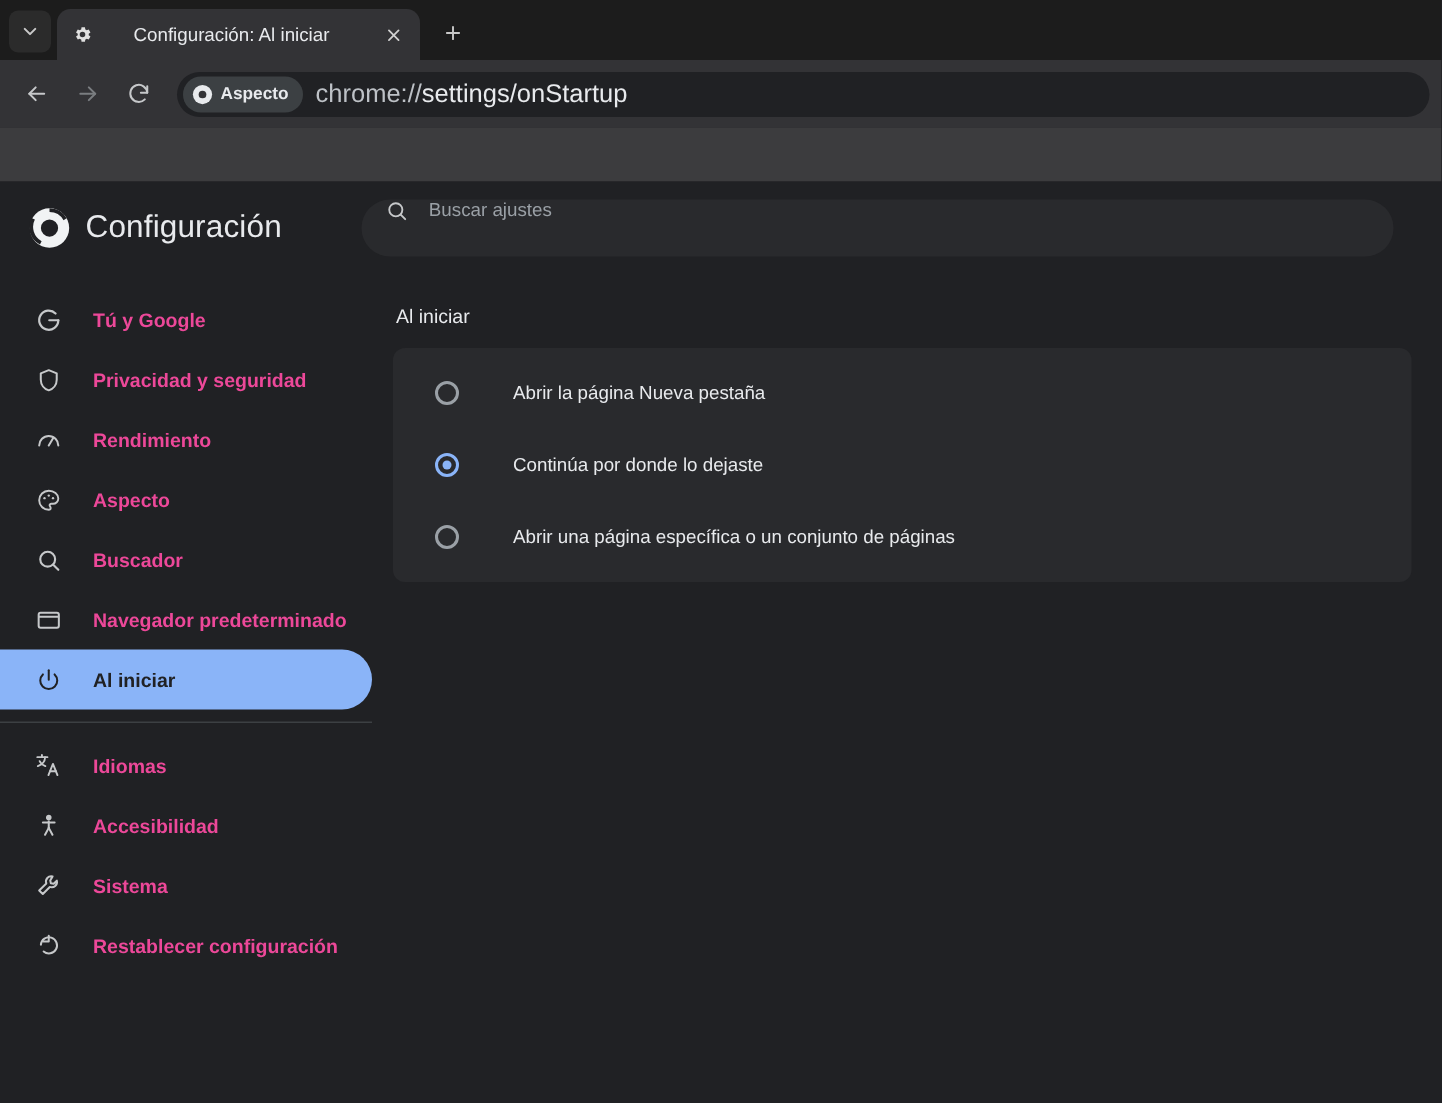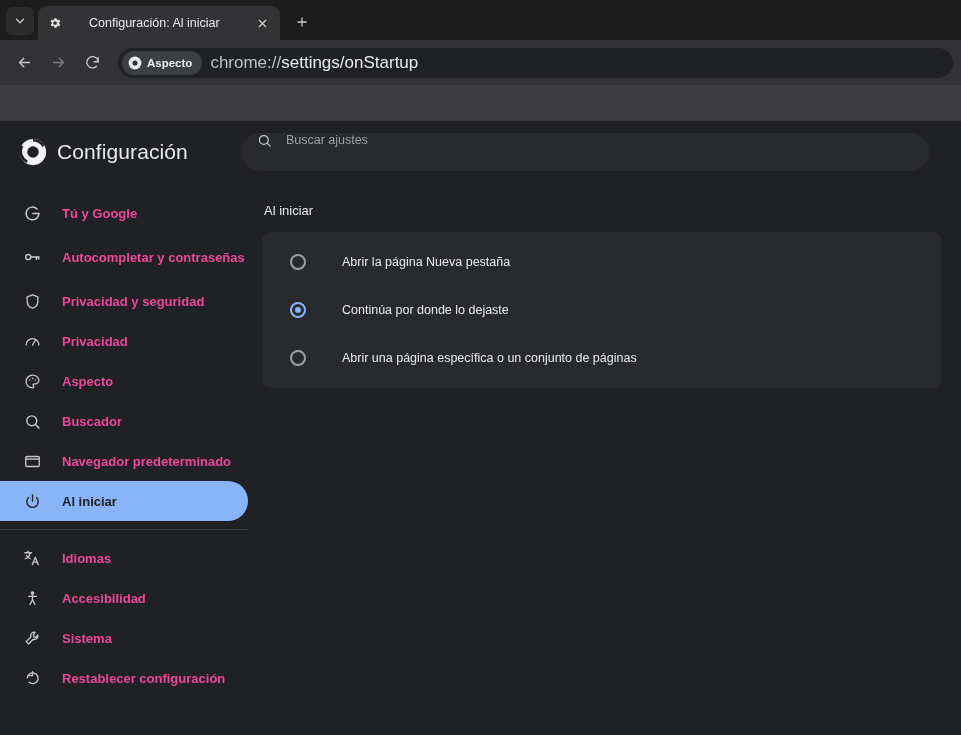--- a/index.html
+++ b/index.html
@@ -340,49 +340,38 @@
       <div class="nav-item">
         <span class="ico">
           <svg width="17" height="17" viewBox="0 0 24 24" fill="none" stroke="#c6c8ca" stroke-width="2.1" stroke-linecap="round">
               <path d="M21 12a9 9 0 11-2.6-6.4"></path>
               <line x1="21" y1="12" x2="12.5" y2="12"></line>
             </svg>
         </span>
         <span class="lbl">Tú y Google</span>
       </div>
 
-      <div class="nav-item two-line">
-        <span class="ico">
-          <svg width="18" height="18" viewBox="0 0 24 24" fill="none" stroke="#c6c8ca" stroke-width="1.9" stroke-linecap="round">
-              <circle cx="7" cy="12" r="3.4"></circle>
-              <line x1="10.4" y1="12" x2="21" y2="12"></line>
-            <line x1="18" y1="12" x2="18" y2="15.2"></line>
-              <line x1="21" y1="12" x2="21" y2="14.6"></line>
-            </svg>
-        </span>
-        <span class="lbl">Autocompletar y contraseñas</span>
-      </div>
 
       <div class="nav-item">
         <span class="ico">
           <svg width="17" height="17" viewBox="0 0 24 24" fill="none" stroke="#c6c8ca" stroke-width="1.9" stroke-linejoin="round">
               <path d="M12 2.5l7.5 3v6c0 4.6-3.1 8.6-7.5 10-4.4-1.4-7.5-5.4-7.5-10v-6z"></path>
             </svg>
         </span>
         <span class="lbl">Privacidad y seguridad</span>
       </div>
 
       <div class="nav-item">
         <span class="ico">
           <svg width="17" height="17" viewBox="0 0 24 24" fill="none" stroke="#c6c8ca" stroke-width="1.9" stroke-linecap="round">
               <path d="M3 17a9 9 0 1118 0"></path>
               <line x1="12" y1="17" x2="16.5" y2="9.5"></line>
             </svg>
         </span>
-        <span class="lbl">Privacidad</span>
+        <span class="lbl">Rendimiento</span>
       </div>
 
       <div class="nav-item">
         <span class="ico">
           <svg width="17" height="17" viewBox="0 0 24 24" fill="none" stroke="#c6c8ca" stroke-width="1.8">
             <path d="M12 3a9 9 0 100 18c1.2 0 1.8-.8 1.8-1.7 0-1.3-1-1.6-1-2.6 0-.8.7-1.4 1.6-1.4H16a5 5 0 005-5c0-4-4-7.3-9-7.3z"></path>
             <circle cx="8" cy="10" r="1.1" fill="#c6c8ca" stroke="none"></circle>
             <circle cx="12" cy="7.6" r="1.1" fill="#c6c8ca" stroke="none"></circle>
             <circle cx="16" cy="10" r="1.1" fill="#c6c8ca" stroke="none"></circle>
             </svg>

